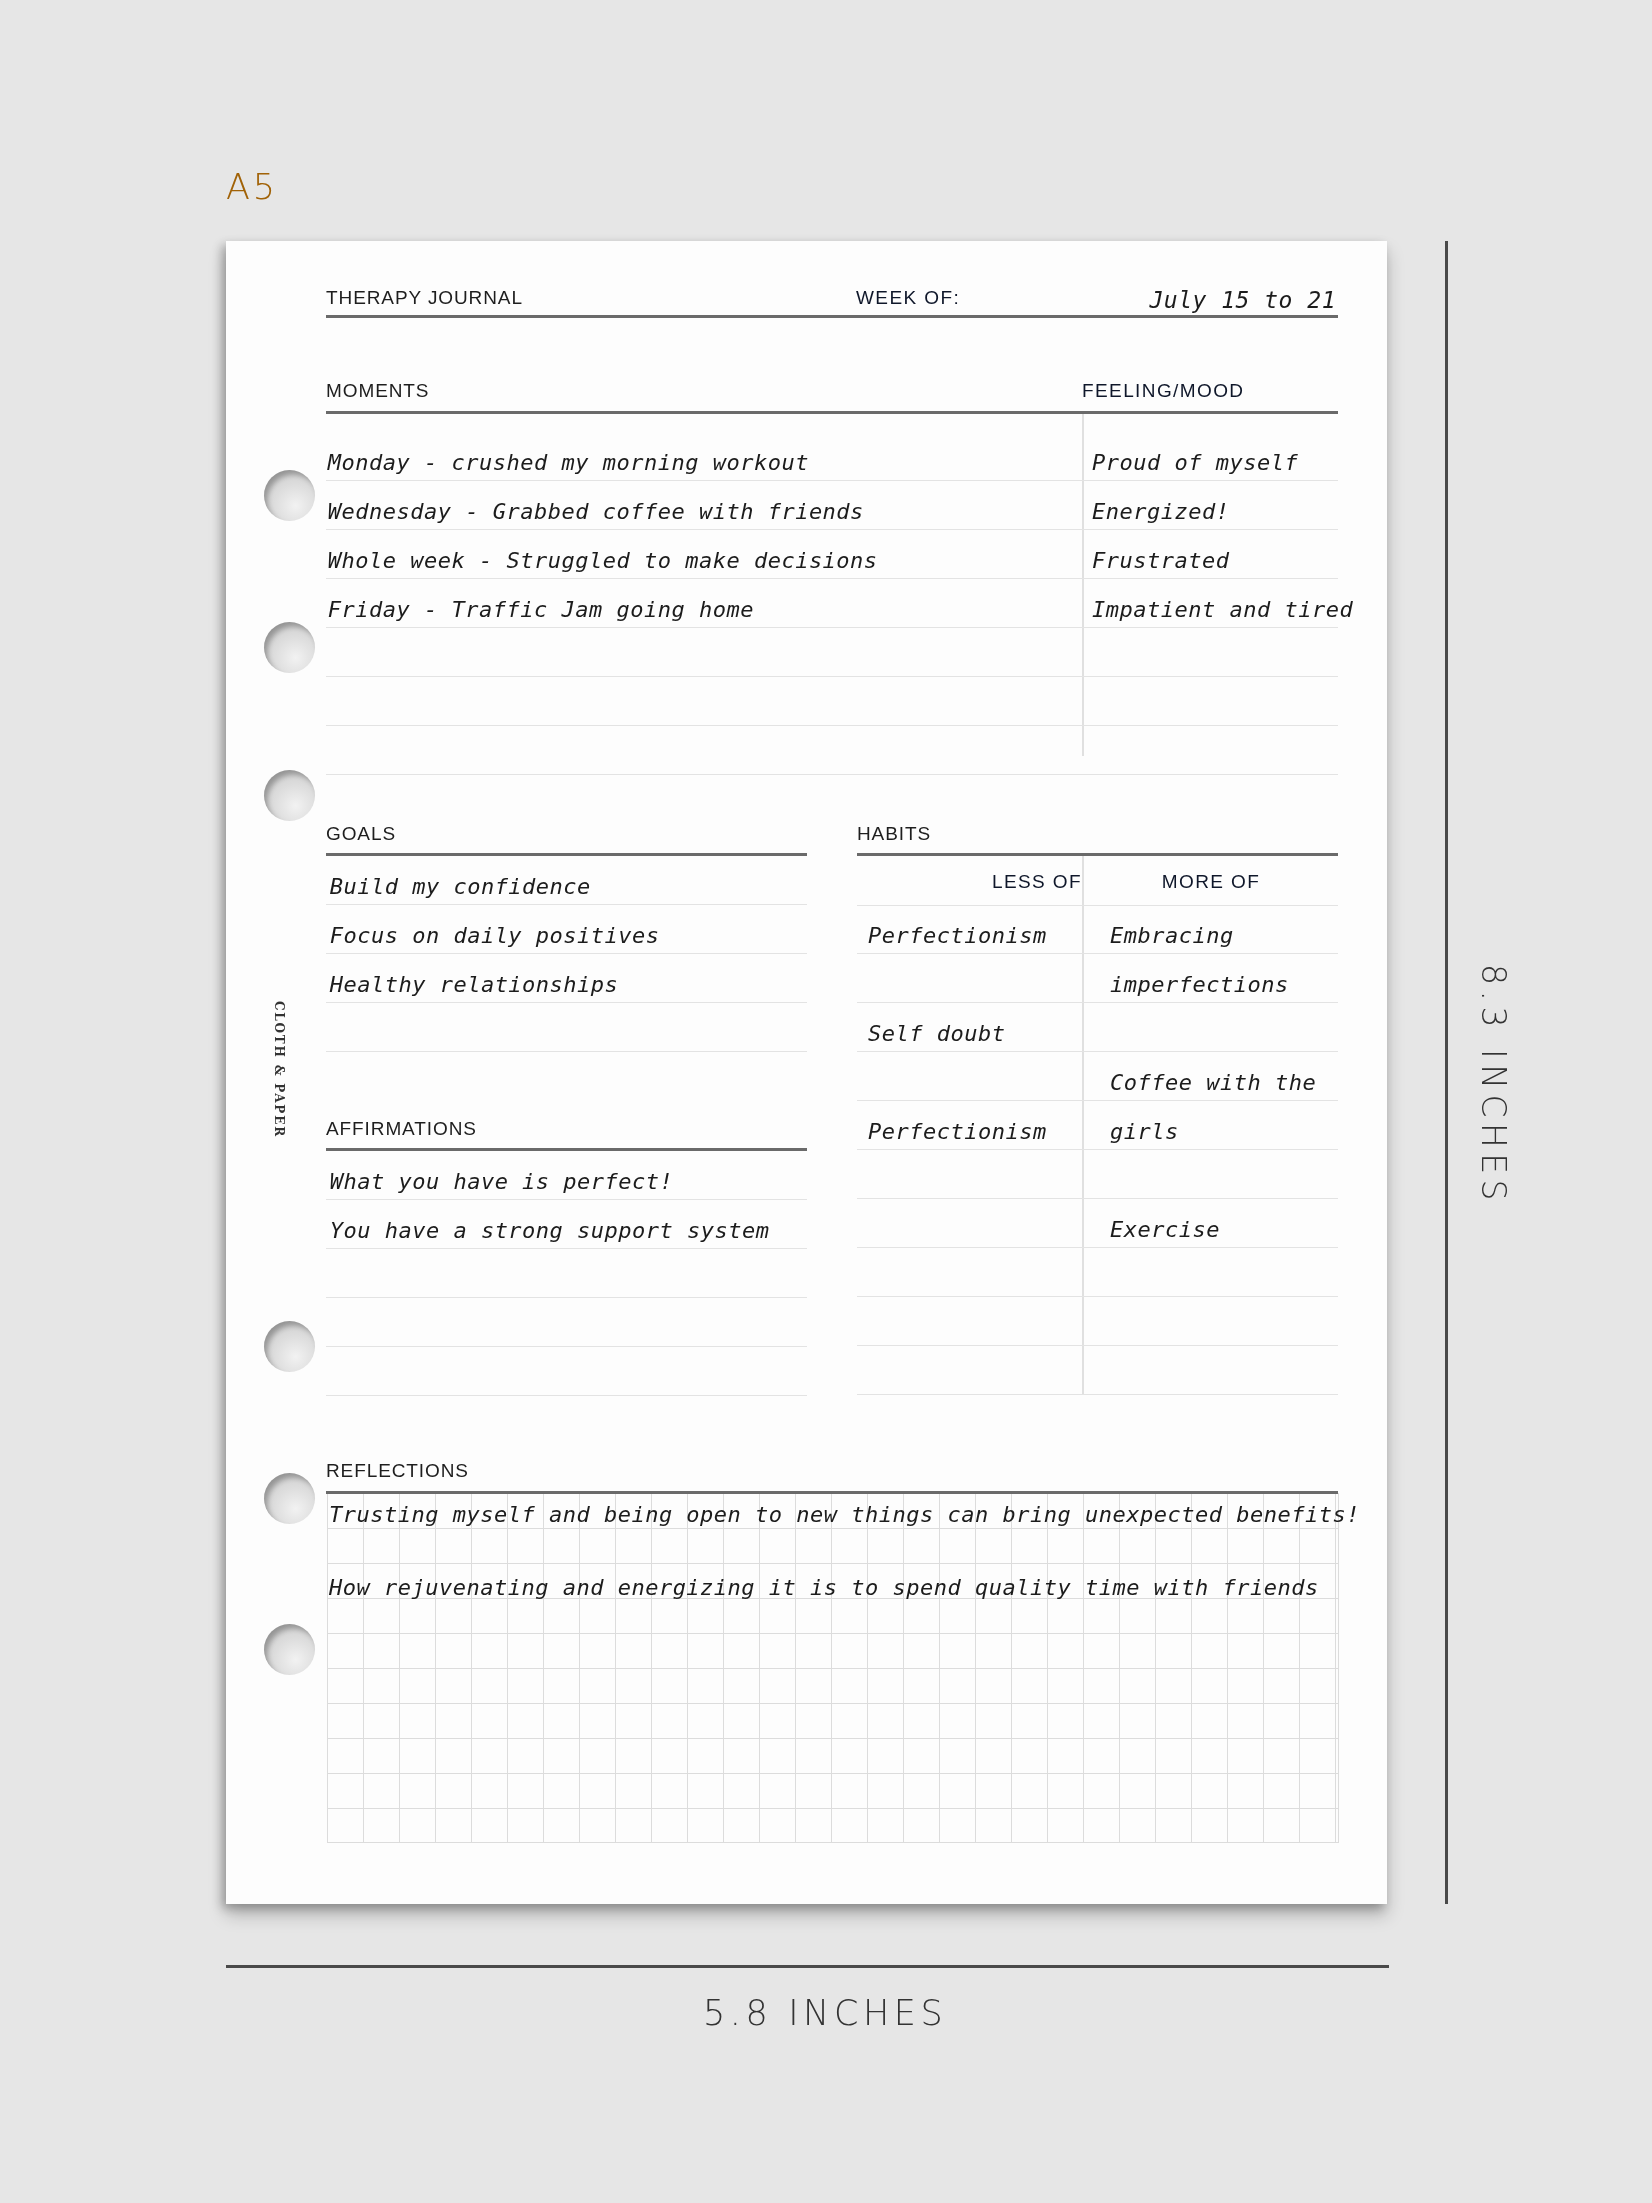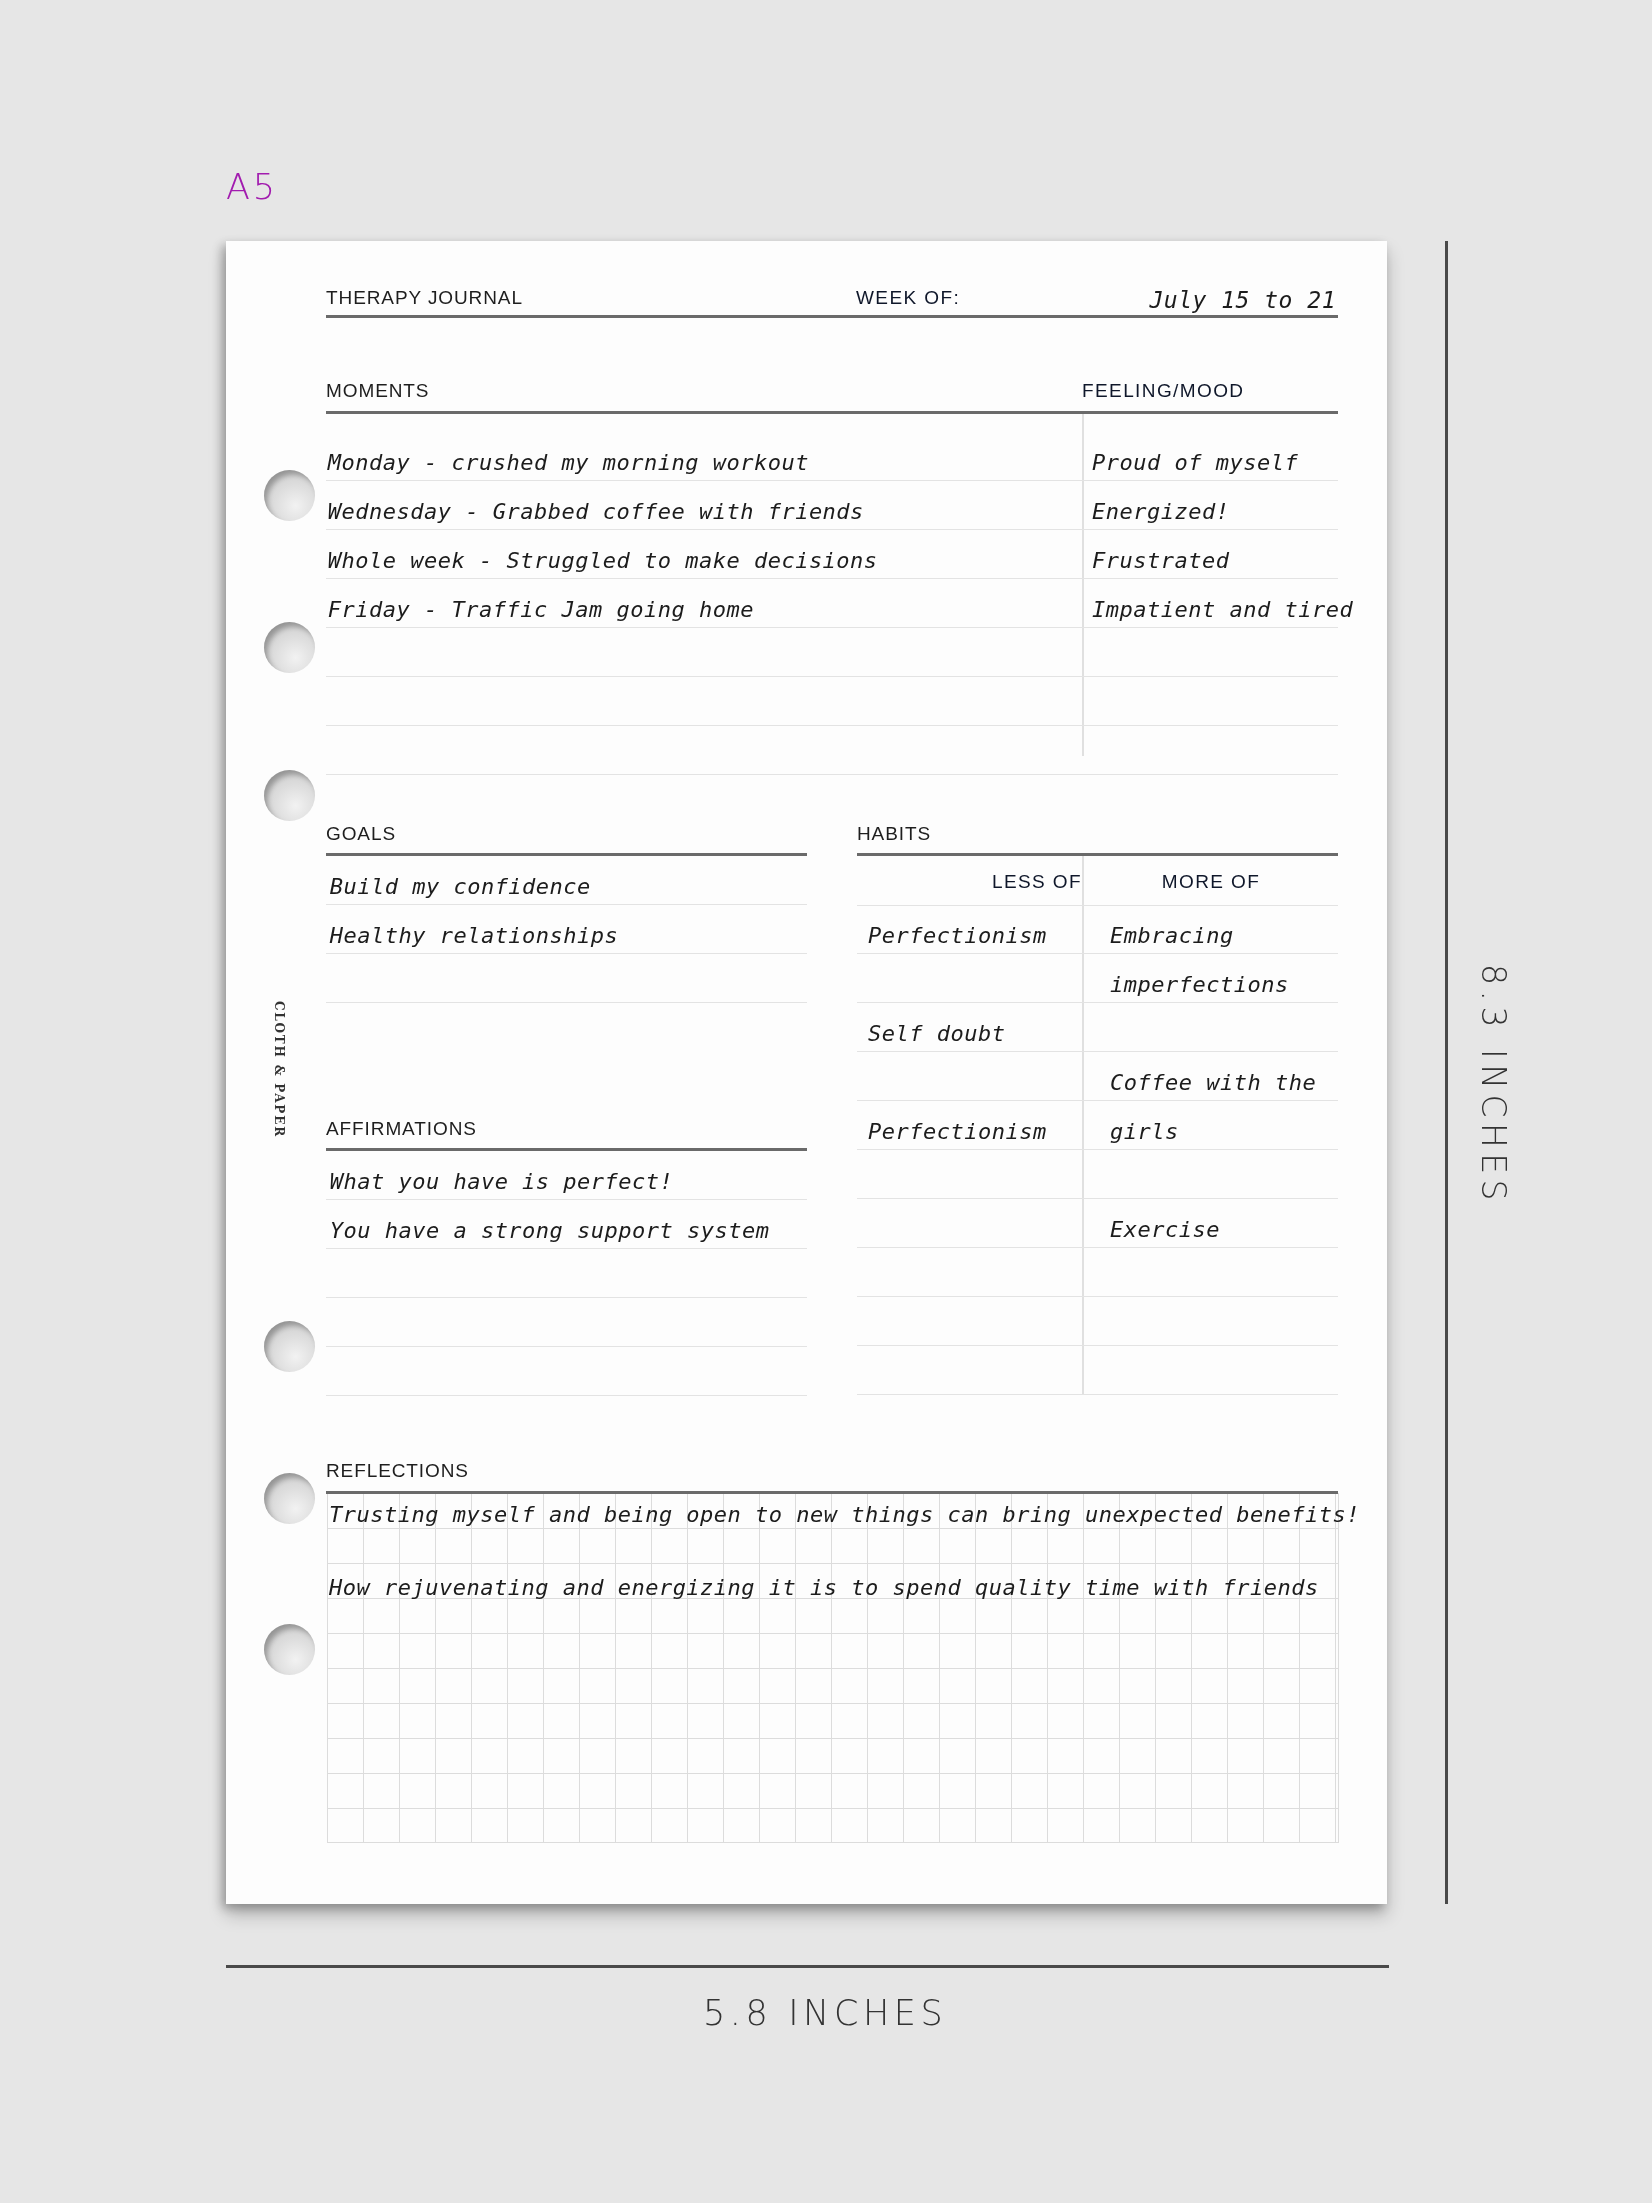--- a/index.html
+++ b/index.html
@@ -1,19 +1,19 @@
 <!DOCTYPE html>
 <html style="font-size:14.7px"><head>
 <meta charset="utf-8">
 <style>
   html, body { margin:0; padding:0; }
   body { width:1653px; height:2204px; background:#e6e6e6; position:relative; overflow:hidden;
          font-family:"Liberation Sans", sans-serif; color:#1e1e1e; }
   .abs { position:absolute; }
-  .size-label { left:226px; top:167px; font-size:35px; letter-spacing:2.8px; color:#a21caf; font-family:"DejaVu Sans", sans-serif; font-weight:300; }
+  .size-label { left:226px; top:167px; font-size:35px; letter-spacing:2.8px; color:#a16207; font-family:"DejaVu Sans", sans-serif; font-weight:300; }
   .page { left:226px; top:241px; width:1161px; height:1663px; background:#fdfdfd;
           box-shadow: -3.7px 3.7px 9.2px rgba(0,0,0,0.25), 0 11px 16.5px rgba(0,0,0,0.22); }
   .hole { width:51px; height:51px; border-radius:50%;
           background: radial-gradient(circle at 62% 70%, #f2f2f2 0%, #d8d8d8 55%, #b4b4b4 100%);
           box-shadow: inset 3.7px 4.6px 5.5px rgba(0,0,0,0.25); }
   .brand { left:272px; top:1001px; width:37px; height:138px; }
   .brand span { display:block; writing-mode:vertical-rl; font-family:"DejaVu Serif", serif;
                 font-size:12px; letter-spacing:1.8px; color:#333; font-weight:bold; }
   .hd { font-size:19px; letter-spacing:0.9px; color:#1e1e1e; }
   .hd-muted { font-size:19px; letter-spacing:1.4px; color:#0f172a; }
@@ -81,20 +81,23 @@
   <div style="height:49px;border-bottom:1.8px solid #e3e3e3;box-sizing:border-box"></div>
 </div>
 
 <div class="abs hd" style="left:326px;top:823px">GOALS</div>
 <div class="abs rule-dark" style="left:326px;top:853px;width:481px"></div>
 <div class="abs" style="left:326px;top:856px;width:481px">
   <div style="position:relative;height:49px;border-bottom:1.8px solid #e3e3e3;box-sizing:border-box">
       <span class="hand" style="position:absolute;left:3.7px;bottom:4.6px">Build my confidence</span>
     </div>
   <div style="position:relative;height:49px;border-bottom:1.8px solid #e3e3e3;box-sizing:border-box">
+      <span class="hand" style="position:absolute;left:3.7px;bottom:4.6px">Focus on daily positives</span>
+    </div>
+  <div style="position:relative;height:49px;border-bottom:1.8px solid #e3e3e3;box-sizing:border-box">
       <span class="hand" style="position:absolute;left:3.7px;bottom:4.6px">Healthy relationships</span>
     </div>
   <div style="height:49px;border-bottom:1.8px solid #e3e3e3;box-sizing:border-box"></div>
 </div>
 
 <div class="abs hd" style="left:326px;top:1118px">AFFIRMATIONS</div>
 <div class="abs rule-dark" style="left:326px;top:1148px;width:481px"></div>
 <div class="abs" style="left:326px;top:1151px;width:481px">
   <div style="position:relative;height:49px;border-bottom:1.8px solid #e3e3e3;box-sizing:border-box">
       <span class="hand" style="position:absolute;left:3.7px;bottom:4.6px">What you have is perfect!</span>

